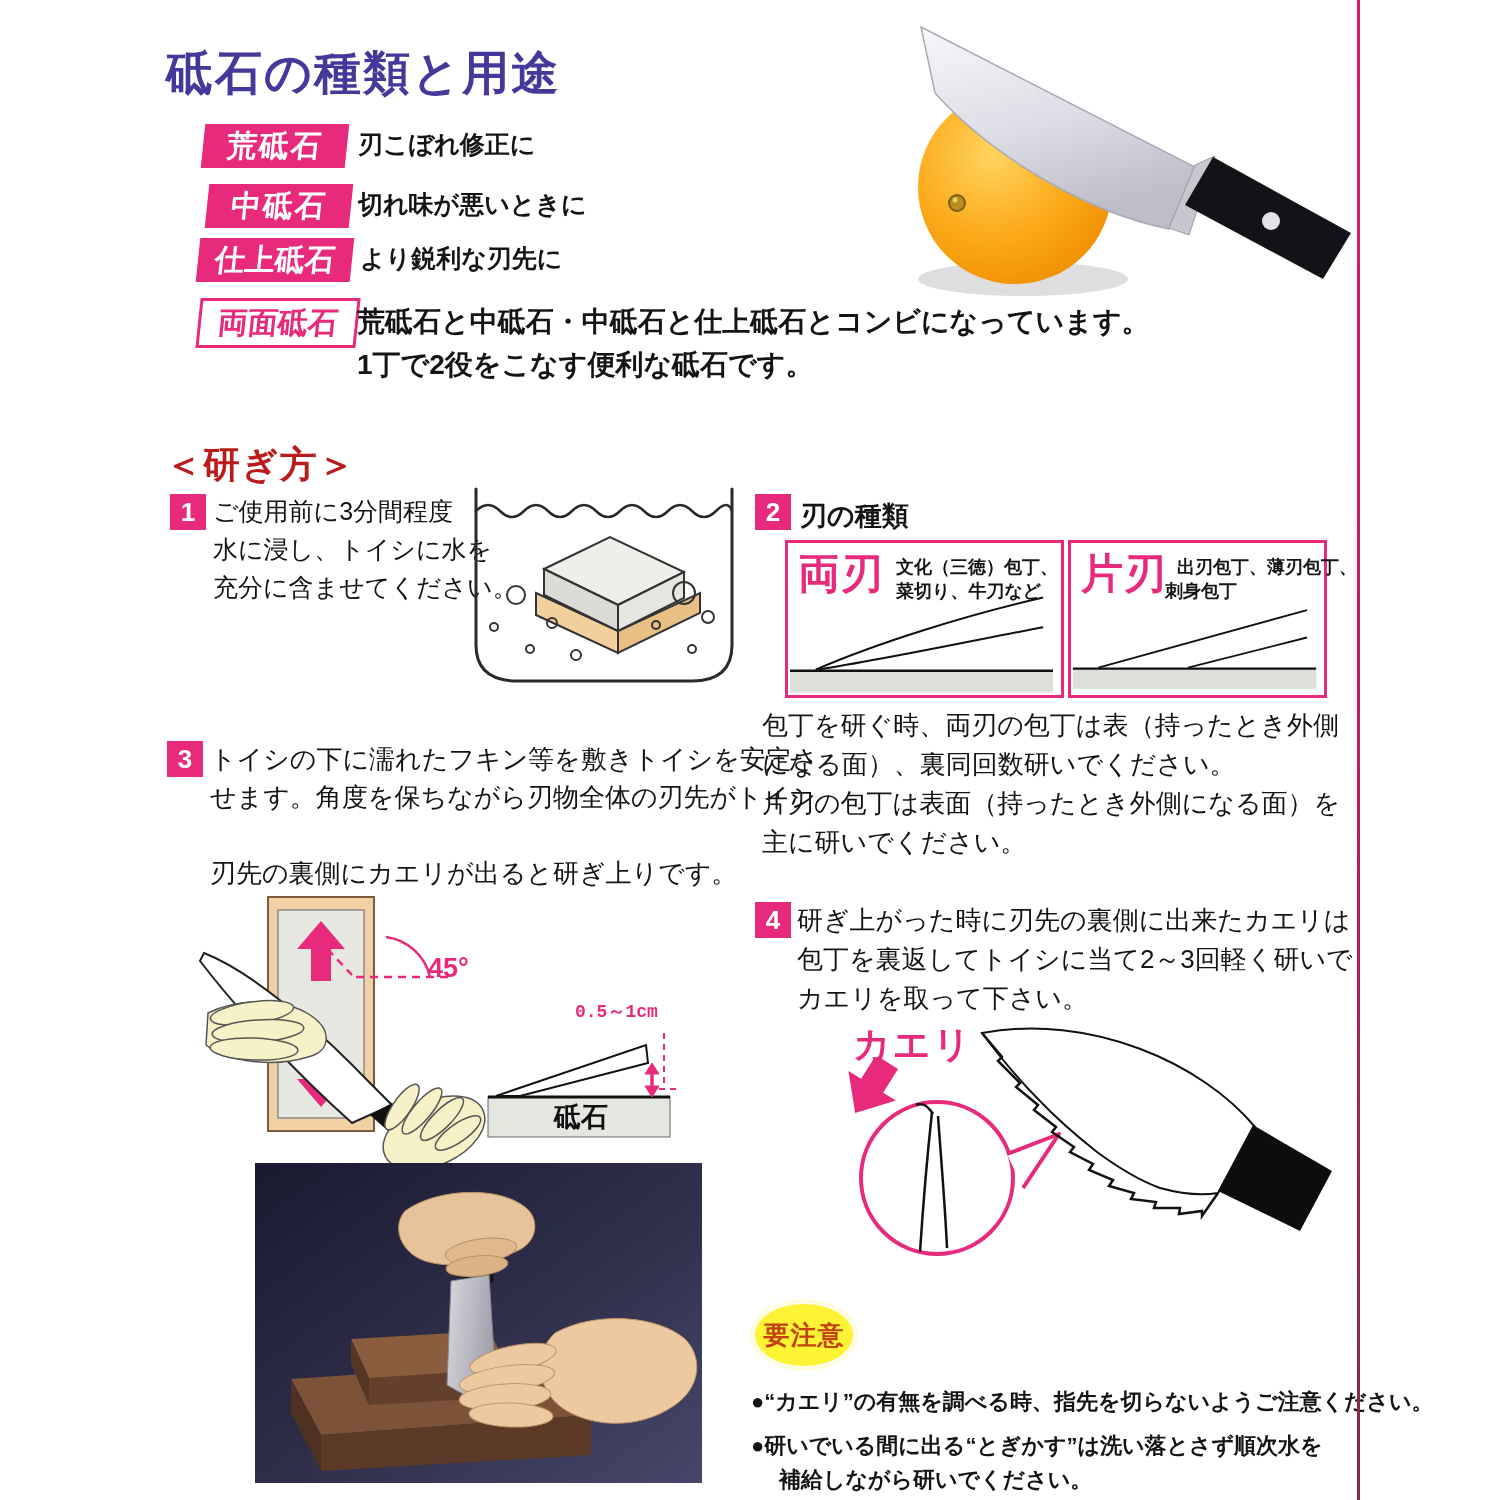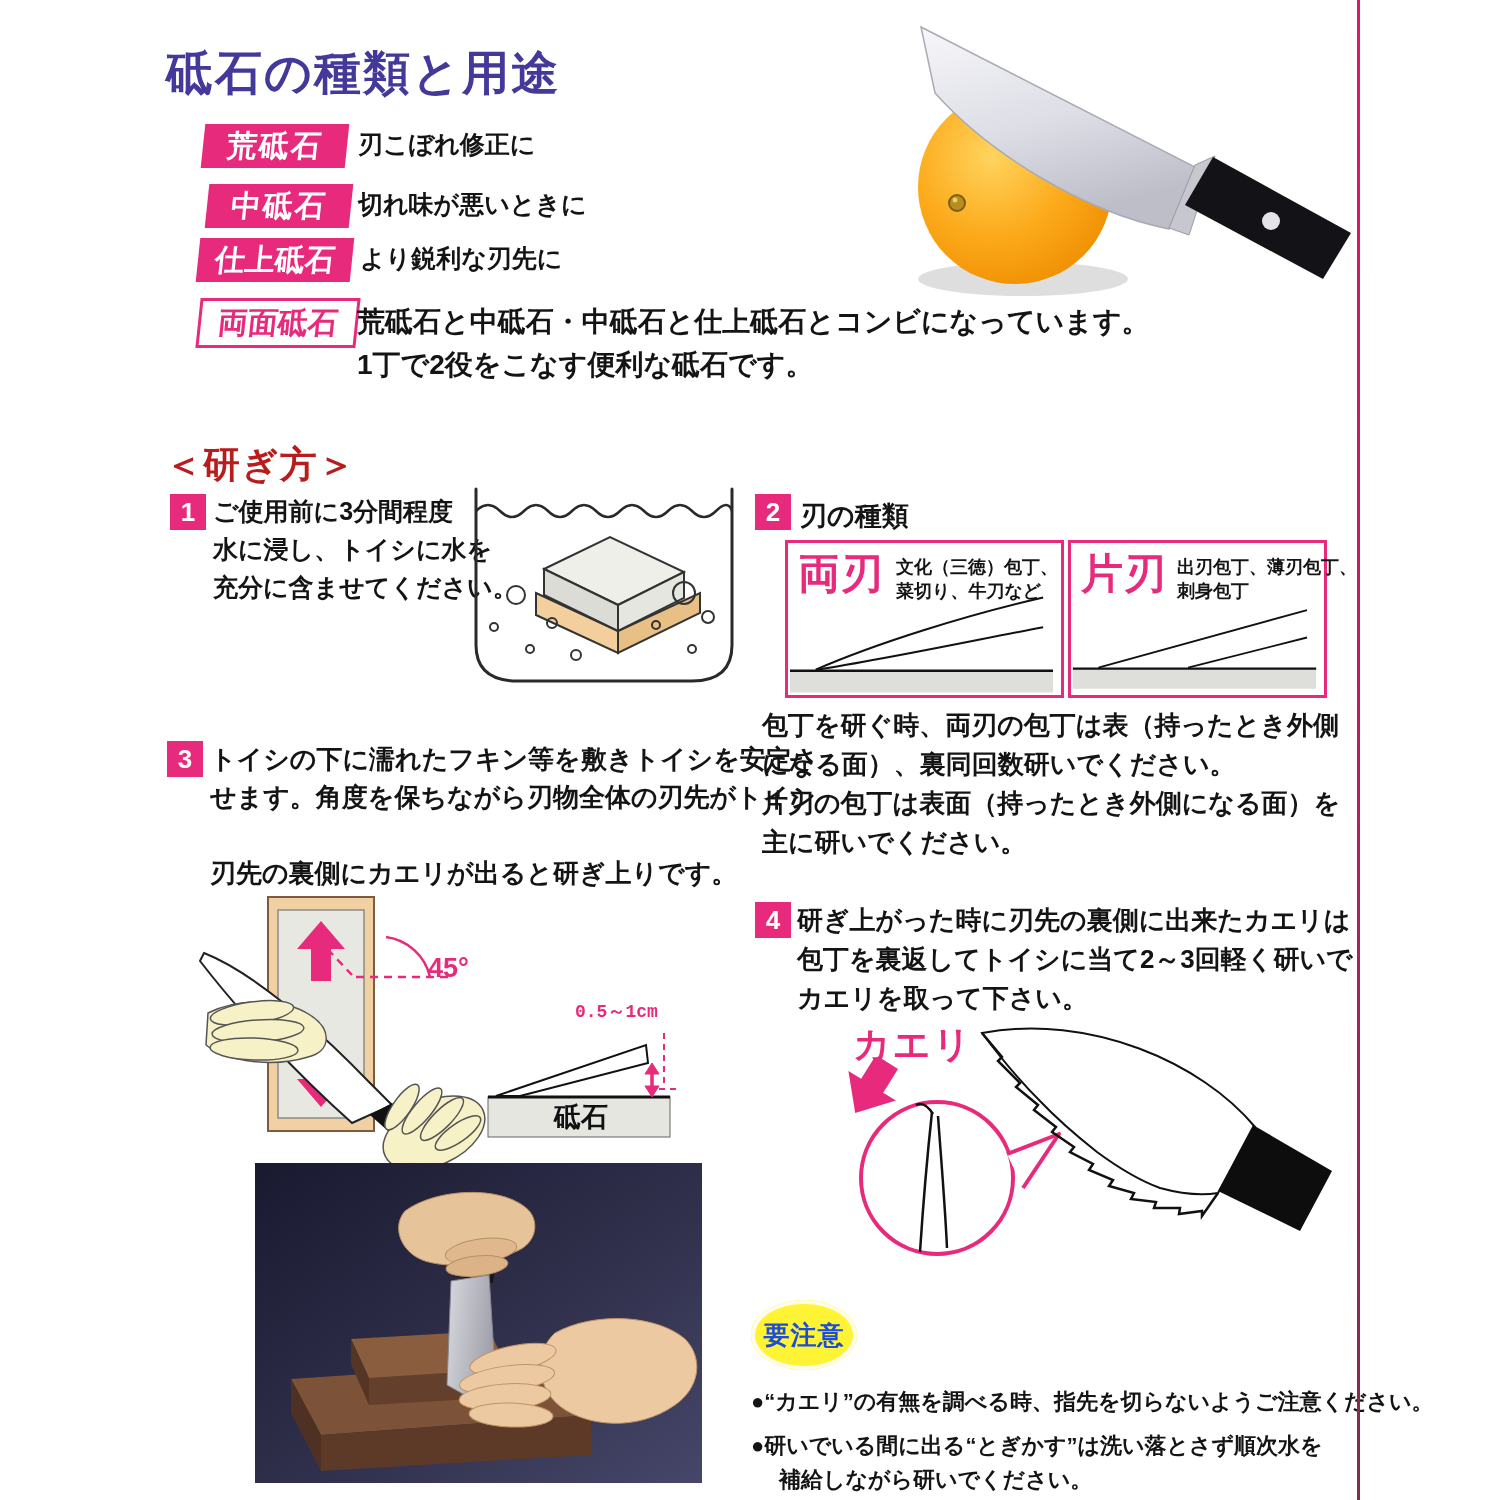--- a/index.html
+++ b/index.html
@@ -15,36 +15,36 @@
   
   .type-box{height:44px;display:flex;align-items:center;justify-content:center;
     font-weight:bold;font-size:30px;letter-spacing:2px;transform:skewX(-6deg);}
   .type-box.solid{background:#e72a7c;color:#fff;}
   .type-box.outline{background:#fff;color:#e72a7c;border:3px solid #e72a7c;letter-spacing:0;}
   .type-desc{font-size:25px;font-weight:bold;}
   .type-desc.small{font-size:28px;}
   
   .badge-num{width:36px;height:36px;background:#e72a7c;color:#fff;font-weight:bold;
     font-size:26px;display:flex;align-items:center;justify-content:center;}
-  .step-line{font-size:26px;font-weight:700;line-height:38px;}
+  .step-line{font-size:26px;font-weight:400;line-height:38px;}
   .step-line.s1{font-size:25px;}
   .step2-title{font-size:27px;font-weight:600;}
   
   .blade-box{border:3px solid #e72a7c;background:#fff;}
   .blade-name{font-size:42px;font-weight:bold;color:#e72a7c;letter-spacing:1px;line-height:1;}
   .blade-desc{font-size:18px;font-weight:600;line-height:24px;}
   
   .pink-label{color:#e72a7c;font-weight:bold;}
   .stone-label{font-size:27px;font-weight:bold;color:#111;text-align:center;}
   .kaeri-label{font-size:37px;font-weight:bold;color:#e72a7c;letter-spacing:2px;}
   
   .caution-badge{width:106px;height:70px;background:#fff335;border-radius:50%;
     display:flex;align-items:center;justify-content:center;
     box-shadow:inset 0 0 0 4px #fffde9, inset 0 0 0 7px #fff335;}
-  .caution-badge span{color:#1d4ed8;font-weight:bold;font-size:26px;letter-spacing:1px;}
+  .caution-badge span{color:#c2410c;font-weight:bold;font-size:26px;letter-spacing:1px;}
   .caution-line{font-size:22px;font-weight:bold;line-height:34px;}
   
   .page-rule{width:3px;height:1500px;background:linear-gradient(#e0186c 0%,#c41a63 45%,#7e2c4d 100%);}
 </style>
 </head>
 <body>
 
 <div id="page">
 
   <div class="abs main-title nw" style="left:166px;top:42px;">砥石の種類と用途</div>
@@ -124,21 +124,21 @@
       <rect x="2" y="80" width="266" height="22" fill="#dededa"></rect>
       <line x1="2" y1="80" x2="268" y2="80" stroke="#111" stroke-width="2.5"></line>
       <path d="M28,79 C90,52 180,24 258,6" fill="none" stroke="#111" stroke-width="2"></path>
       <path d="M30,79 C100,68 185,50 258,36" fill="none" stroke="#111" stroke-width="2"></path>
     </svg>
   </div>
 
   <div class="abs blade-box" style="left:1068px;top:540px;width:253px;height:152px;">
     <div class="abs blade-name" style="left:10px;top:10px;">片刃</div>
     <div class="abs blade-desc nw" style="left:106px;top:12px;">出刃包丁、薄刃包丁、</div>
-    <div class="abs blade-desc nw" style="left:106px;top:36px;">刺身包丁</div>
+    <div class="abs blade-desc nw" style="left:94px;top:36px;">刺身包丁</div>
     <svg class="abs" style="left:0;bottom:0;" width="247" height="104" viewBox="0 0 270 104">
       <rect x="2" y="80" width="266" height="22" fill="#dededa"></rect>
       <line x1="2" y1="80" x2="268" y2="80" stroke="#111" stroke-width="2.5"></line>
       <path d="M30,79 L258,16" fill="none" stroke="#111" stroke-width="2"></path>
       <path d="M128,79 L258,46" fill="none" stroke="#111" stroke-width="2"></path>
     </svg>
   </div>
 
   <div class="abs step-line nw" style="left:762px;top:706px;">包丁を研ぐ時、両刃の包丁は表（持ったとき外側</div>
   <div class="abs step-line nw" style="left:762px;top:745px;">になる面）、裏同回数研いでください。</div>

